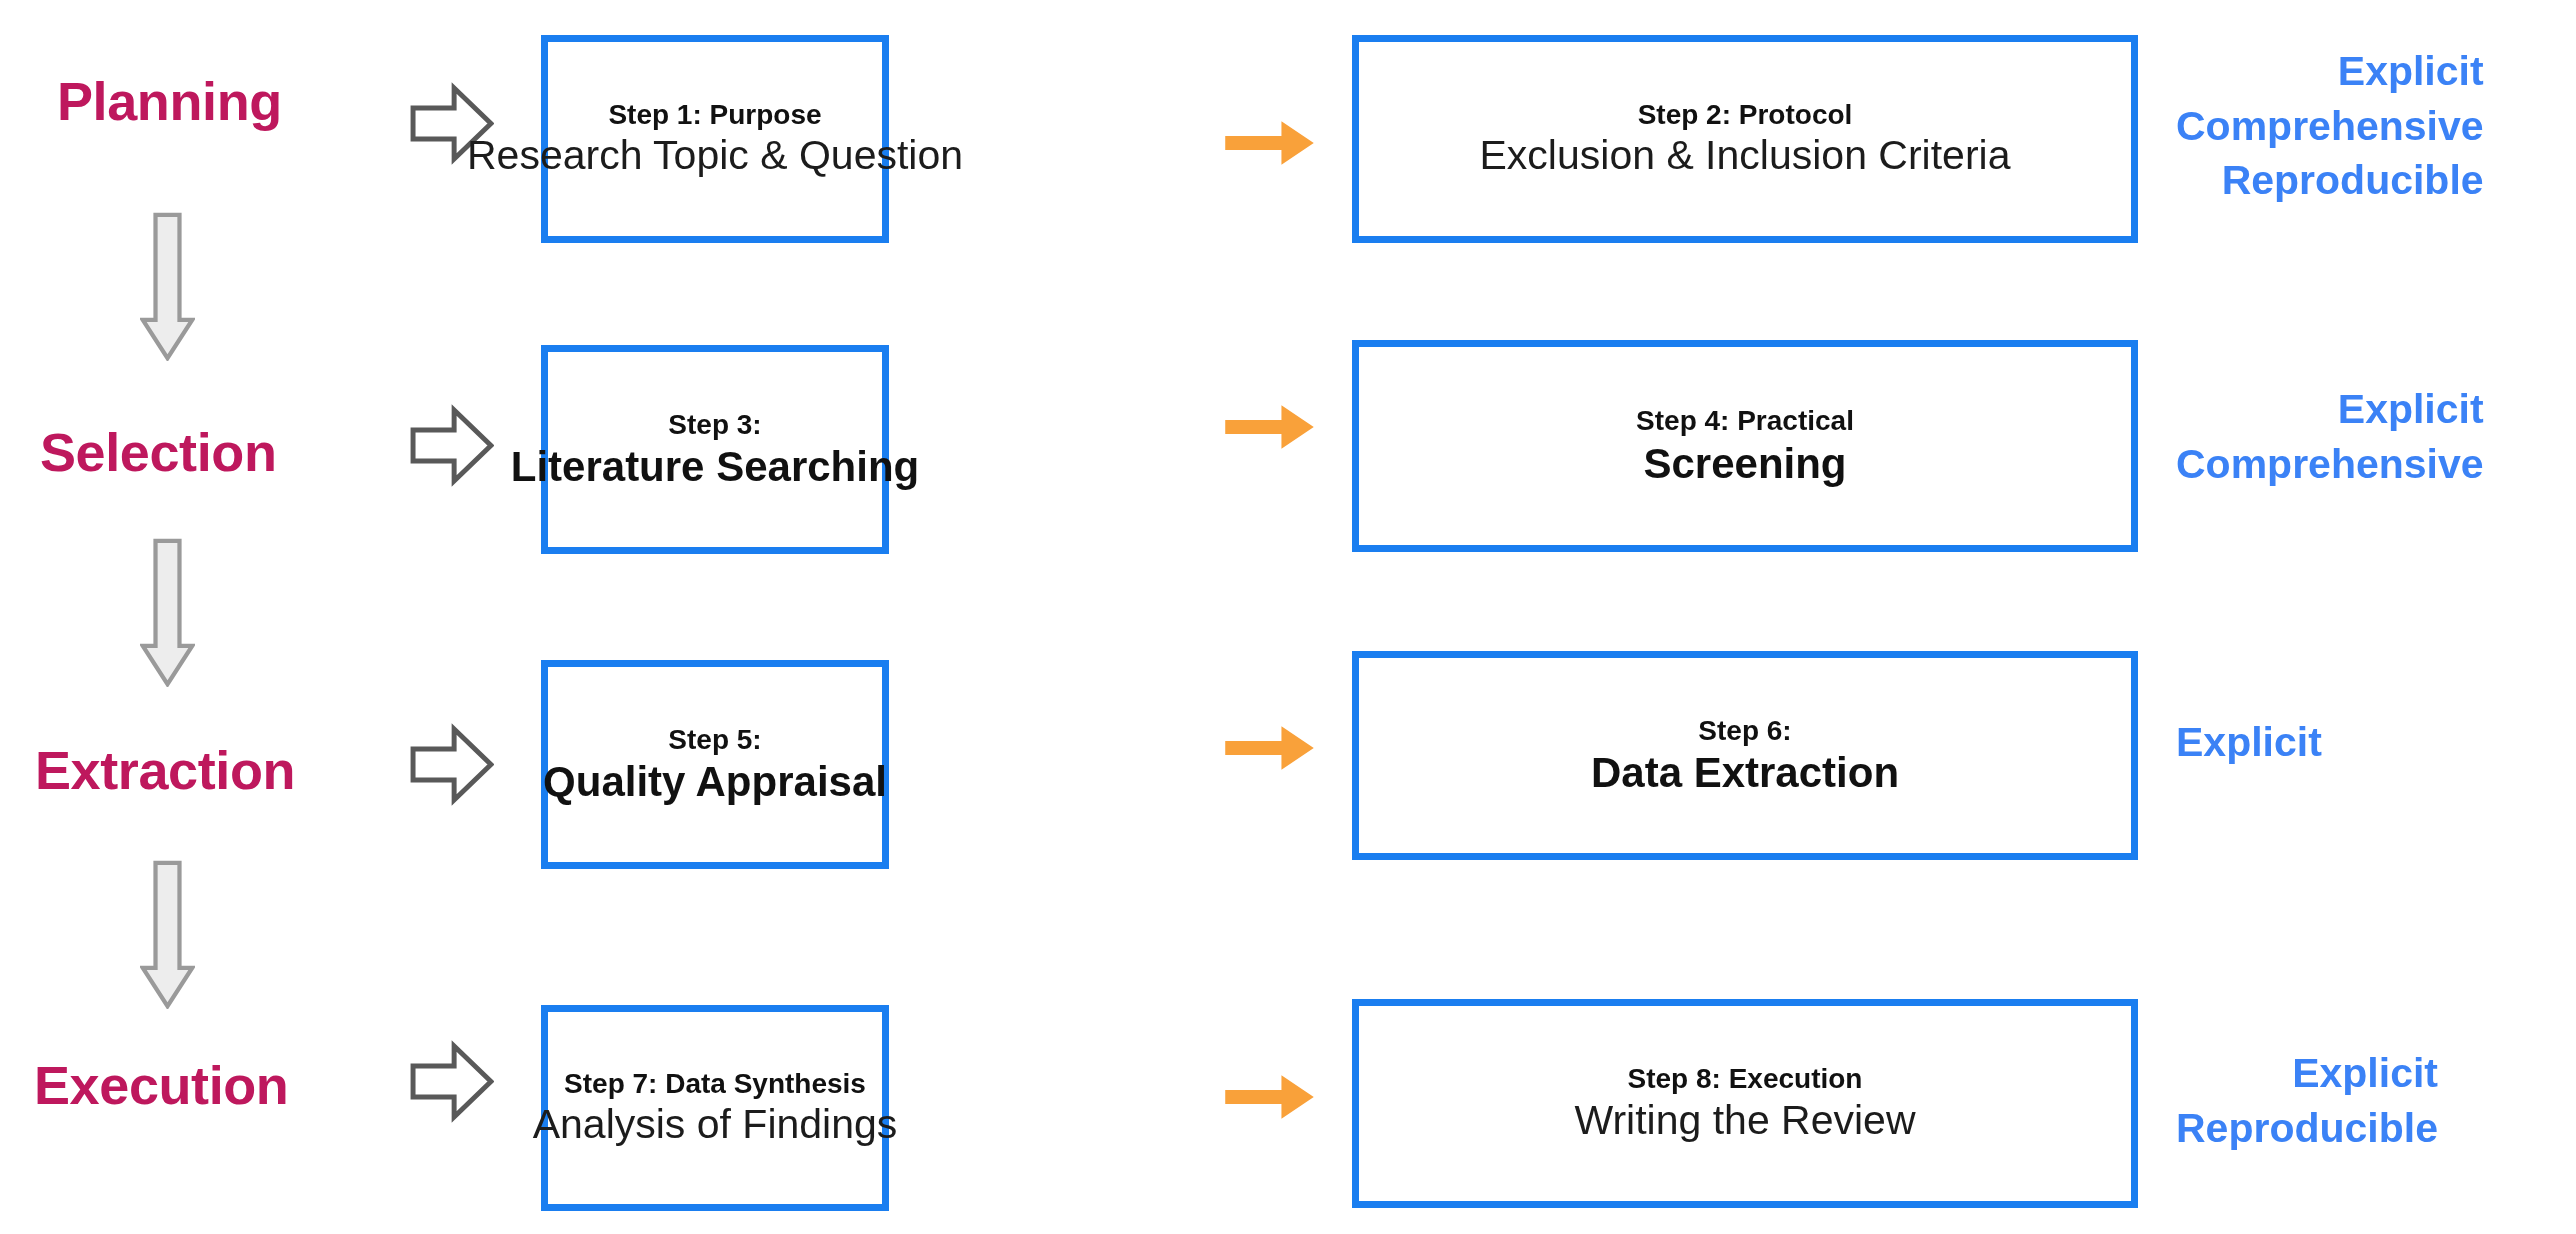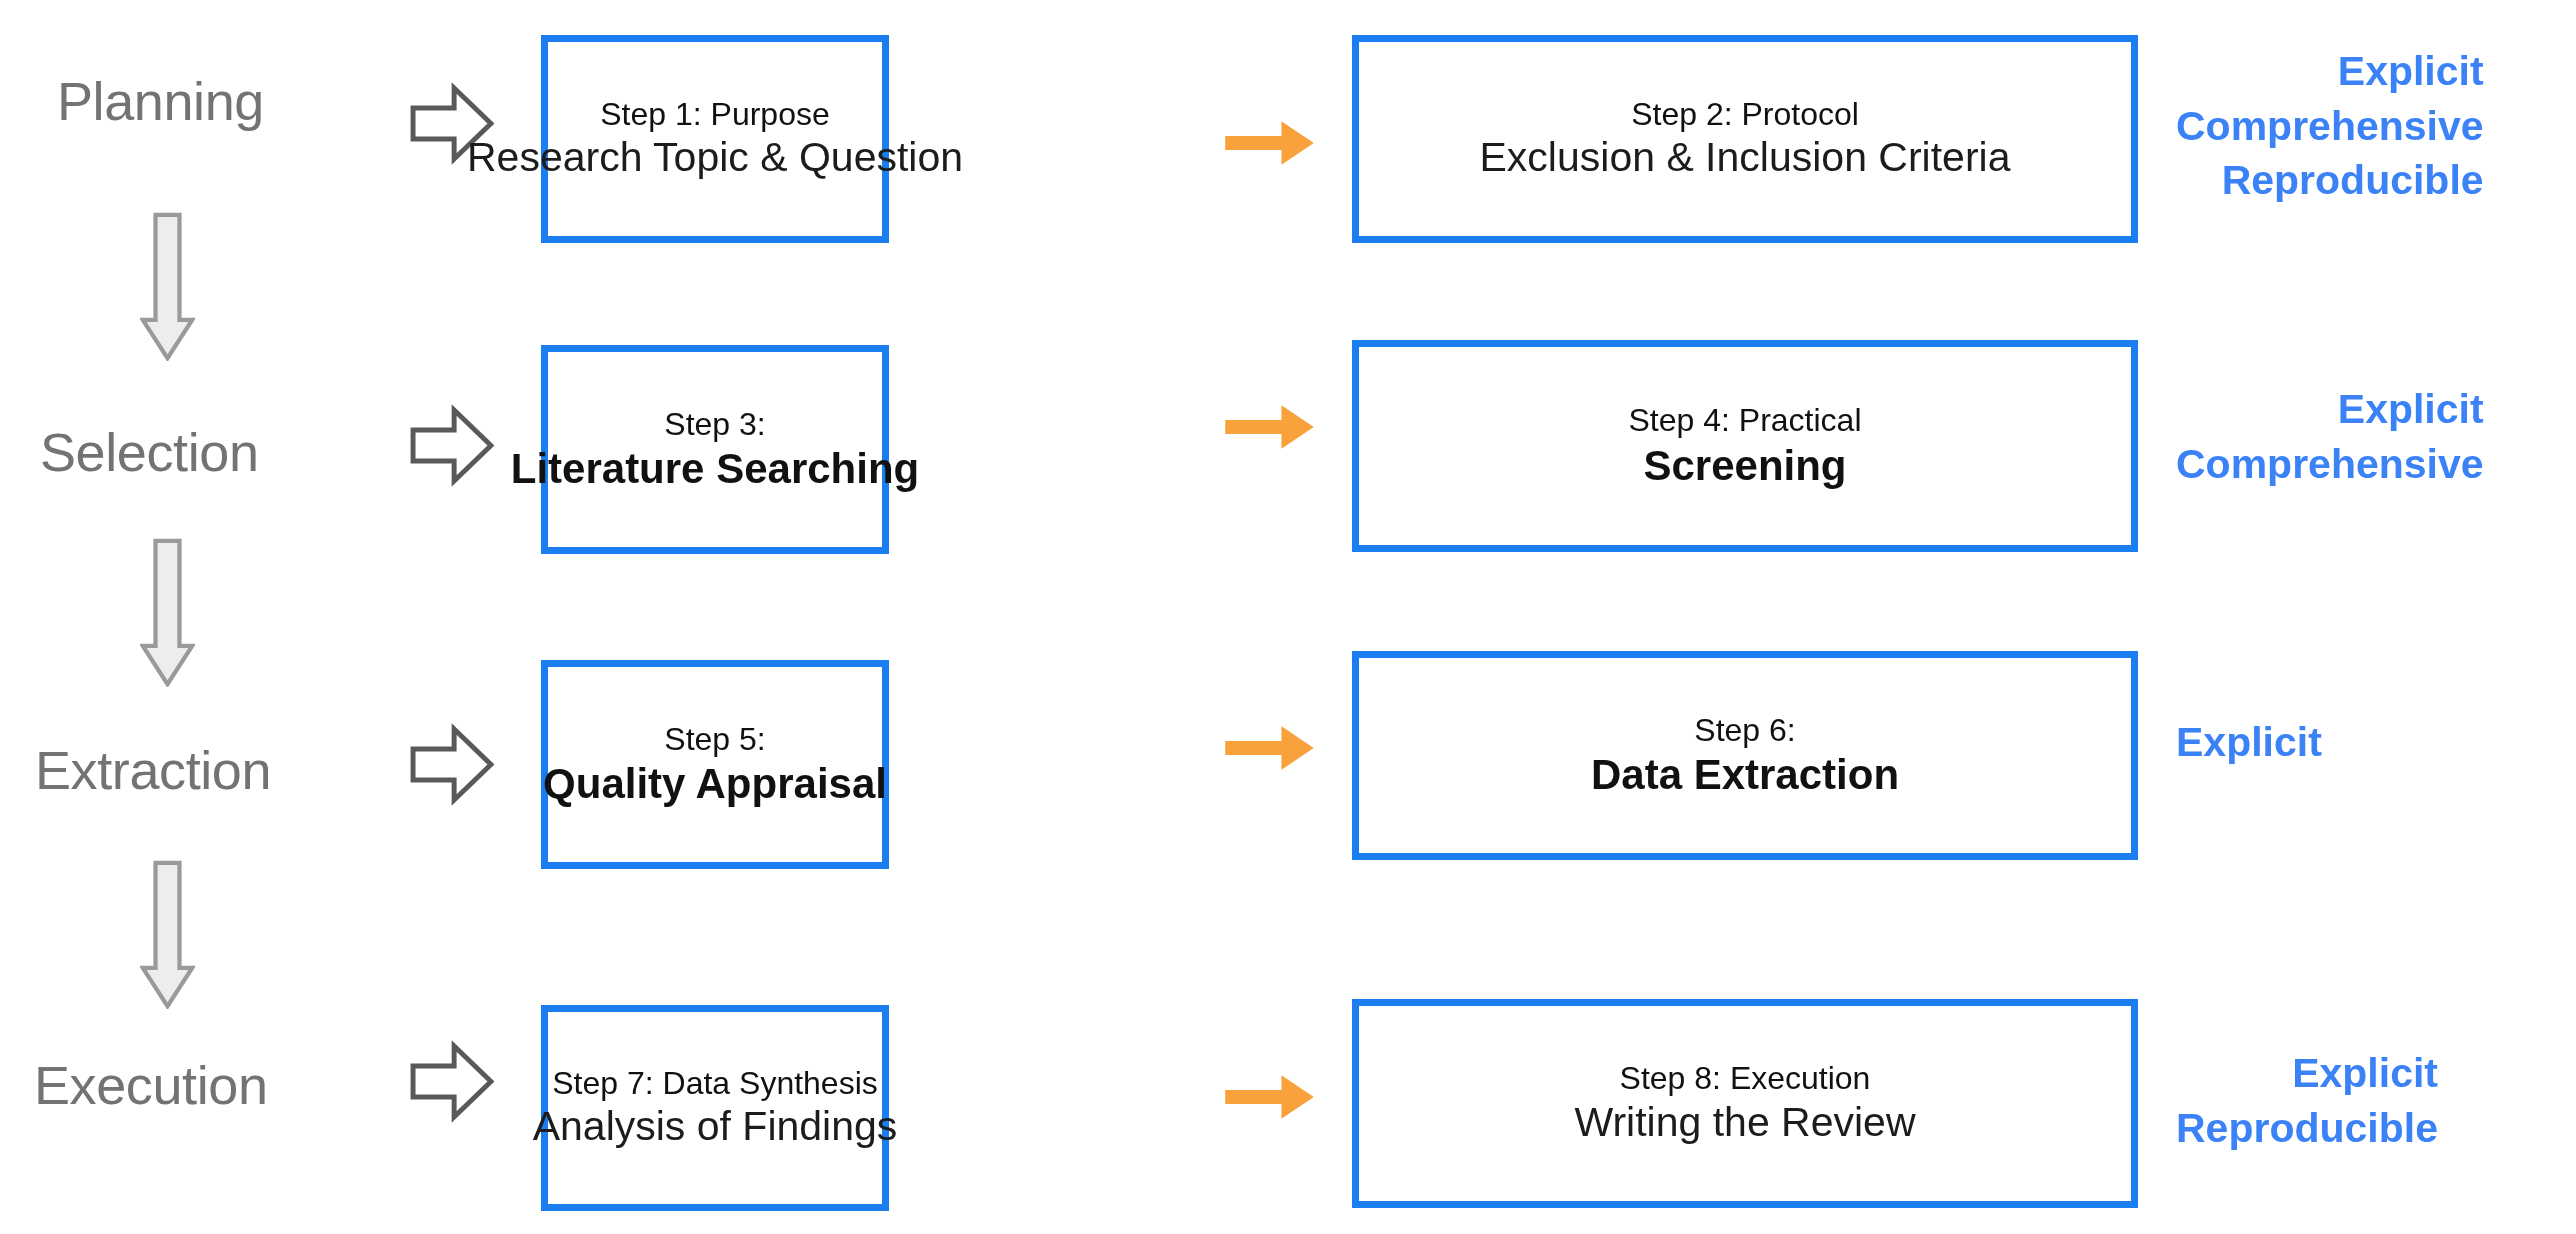--- a/index.html
+++ b/index.html
@@ -18,23 +18,23 @@
   #canvas {
     position: relative;
     width: 2576px;
     height: 1235px;
     background: #ffffff;
   }
 
   
   .phase-label {
     position: absolute;
-    font-weight: normal;
+    font-weight: bold;
     font-size: 54px;
-    color: #737373;
+    color: #be185d;
     letter-spacing: -0.4px;
     white-space: nowrap;
     line-height: 1;
     text-align: center;
   }
 
   
   .block-arrow {
     position: absolute;
     width: 84px;
@@ -56,22 +56,22 @@
     background: #ffffff;
     border: 7.8px solid #1a7ef0;
     display: flex;
     flex-direction: column;
     align-items: center;
     justify-content: center;
     text-align: center;
     padding: 0 12.7px;
   }
   .step-title {
-    font-weight: normal;
-    font-size: 32px;
+    font-weight: bold;
+    font-size: 28px;
     color: #111111;
     line-height: 1.12;
     white-space: nowrap;
   }
   .step-sub {
     font-size: 41px;
     color: #1c1c1c;
     line-height: 1.12;
     white-space: nowrap;
     margin-top: 2.8px;

